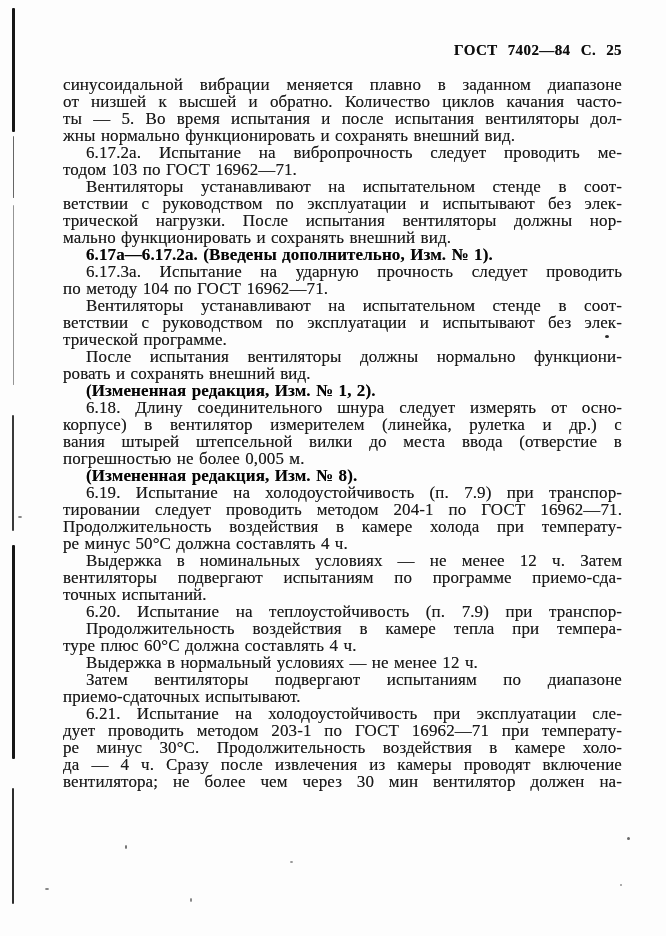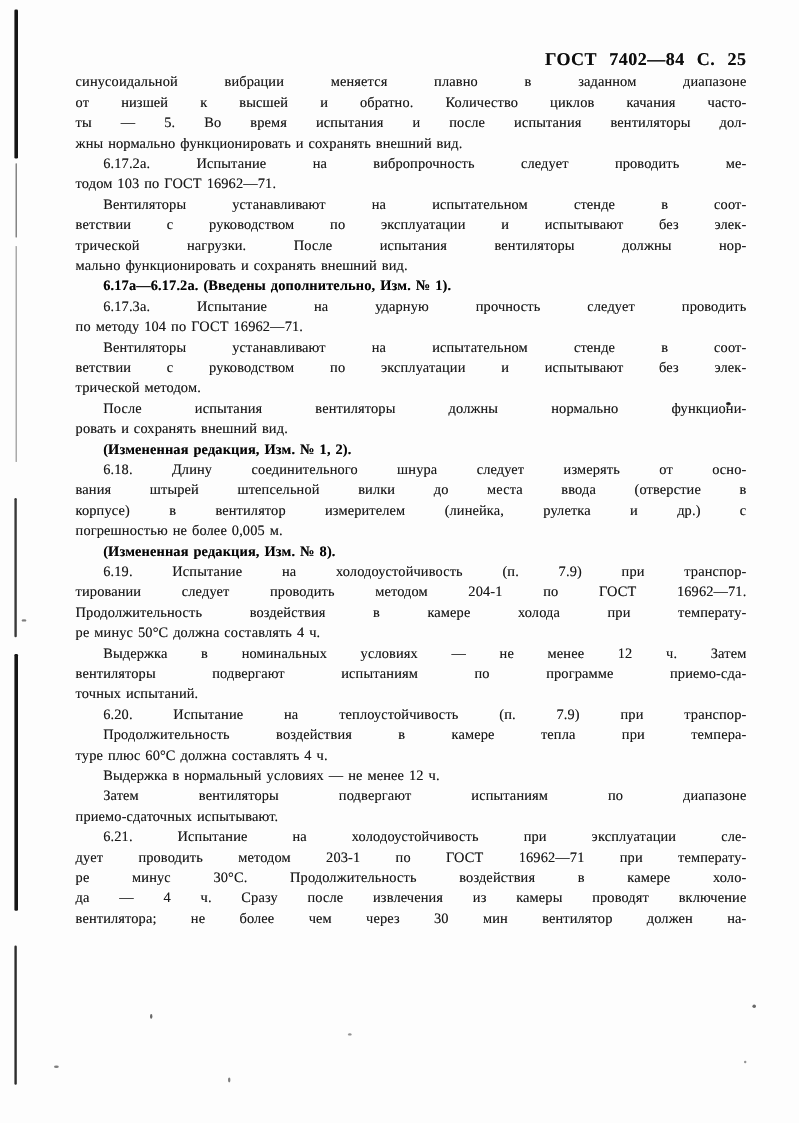--- a/index.html
+++ b/index.html
@@ -24,24 +24,24 @@
     text-align: right;
     font-weight: bold;
     font-size: 15px;
     letter-spacing: 0.4px;
     word-spacing: 6px;
     color: #0d0d0d;
     text-shadow: 0 0 0.4px rgba(0,0,0,0.55);
   }
   .body {
     position: absolute;
-    top: 60px;
+    top: 76px;
     left: 63px;
     width: 559px;
-    font-size: 12px;
+    font-size: 17px;
     line-height: 17px;
     letter-spacing: 0.1px;
     word-spacing: 1px;
     text-shadow: 0 0 0.45px rgba(0,0,0,0.5);
   }
   .line {
     text-align: justify;
     white-space: normal;
   }
   .line.just {
@@ -82,27 +82,27 @@
       <div class="line">тодом 103 по ГОСТ 16962—71.</div>
       <div class="line indent just">Вентиляторы устанавливают на испытательном стенде в соот-</div>
       <div class="line just">ветствии с руководством по эксплуатации и испытывают без элек-</div>
       <div class="line just">трической нагрузки. После испытания вентиляторы должны нор-</div>
       <div class="line">мально функционировать и сохранять внешний вид.</div>
       <div class="line indent bold">6.17а—6.17.2а. (Введены дополнительно, Изм. № 1).</div>
       <div class="line indent just">6.17.3а. Испытание на ударную прочность следует проводить</div>
       <div class="line">по методу 104 по ГОСТ 16962—71.</div>
       <div class="line indent just">Вентиляторы устанавливают на испытательном стенде в соот-</div>
       <div class="line just">ветствии с руководством по эксплуатации и испытывают без элек-</div>
-      <div class="line">трической методом.</div>
+      <div class="line">трической программе.</div>
       <div class="line indent just">После испытания вентиляторы должны нормально функциони-</div>
       <div class="line">ровать и сохранять внешний вид.</div>
       <div class="line indent bold">(Измененная редакция, Изм. № 1, 2).</div>
       <div class="line indent just">6.18. Длину соединительного шнура следует измерять от осно-</div>
+      <div class="line just">корпусе) в вентилятор измерителем (линейка, рулетка и др.) с</div>
       <div class="line just">вания штырей штепсельной вилки до места ввода (отверстие в</div>
-      <div class="line just">корпусе) в вентилятор измерителем (линейка, рулетка и др.) с</div>
       <div class="line">погрешностью не более 0,005 м.</div>
       <div class="line indent bold">(Измененная редакция, Изм. № 8).</div>
       <div class="line indent just">6.19. Испытание на холодоустойчивость (п. 7.9) при транспор-</div>
       <div class="line just">тировании следует проводить методом 204-1 по ГОСТ 16962—71.</div>
       <div class="line just">Продолжительность воздействия в камере холода при температу-</div>
       <div class="line">ре минус 50°С должна составлять 4 ч.</div>
       <div class="line indent just">Выдержка в номинальных условиях — не менее 12 ч. Затем</div>
       <div class="line just">вентиляторы подвергают испытаниям по программе приемо-сда-</div>
       <div class="line">точных испытаний.</div>
       <div class="line indent just">6.20. Испытание на теплоустойчивость (п. 7.9) при транспор-</div>

